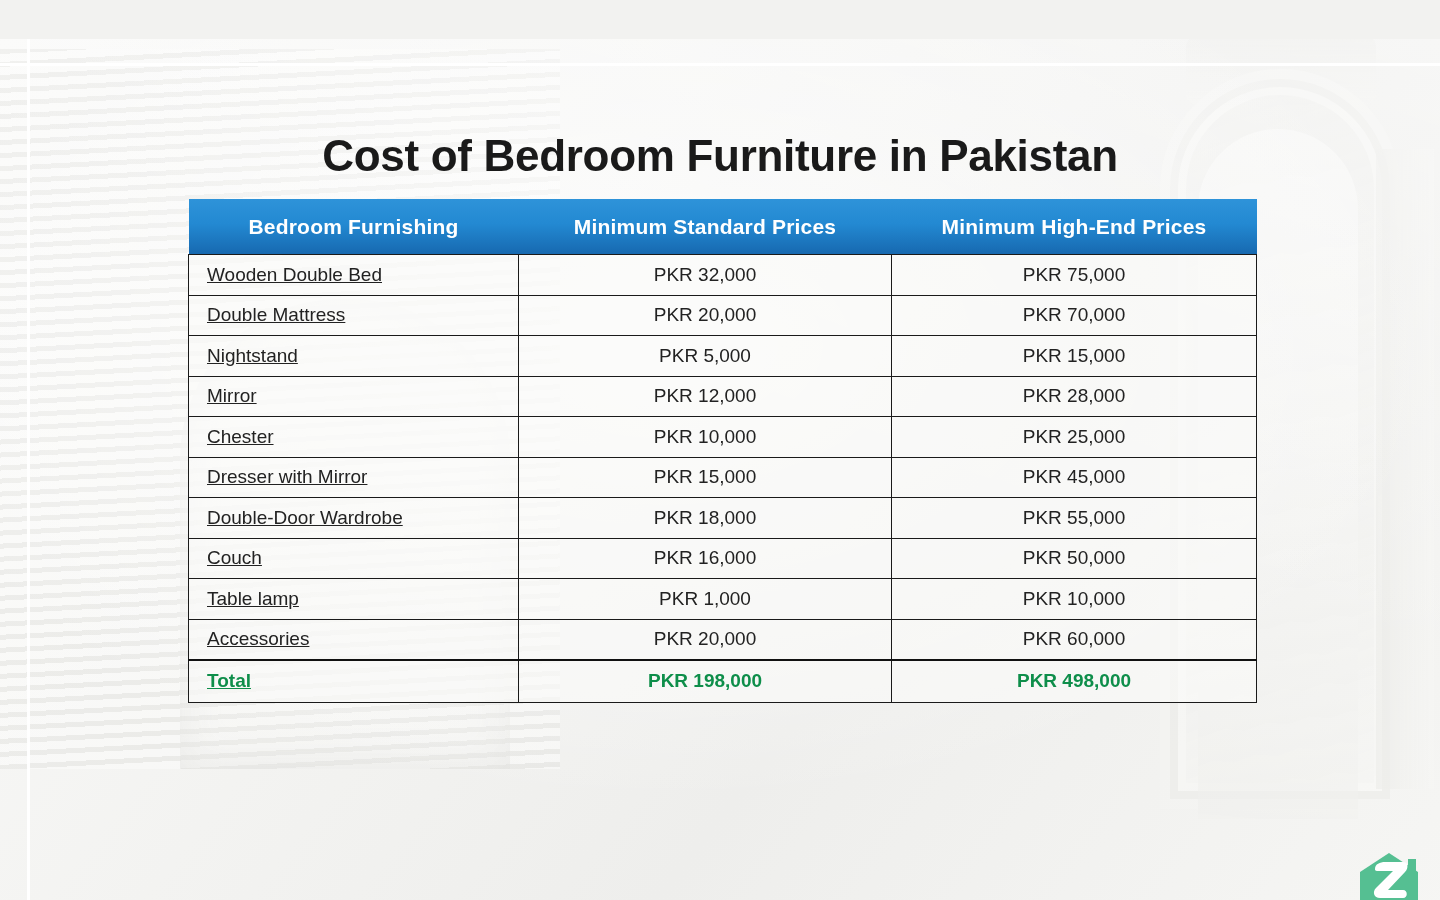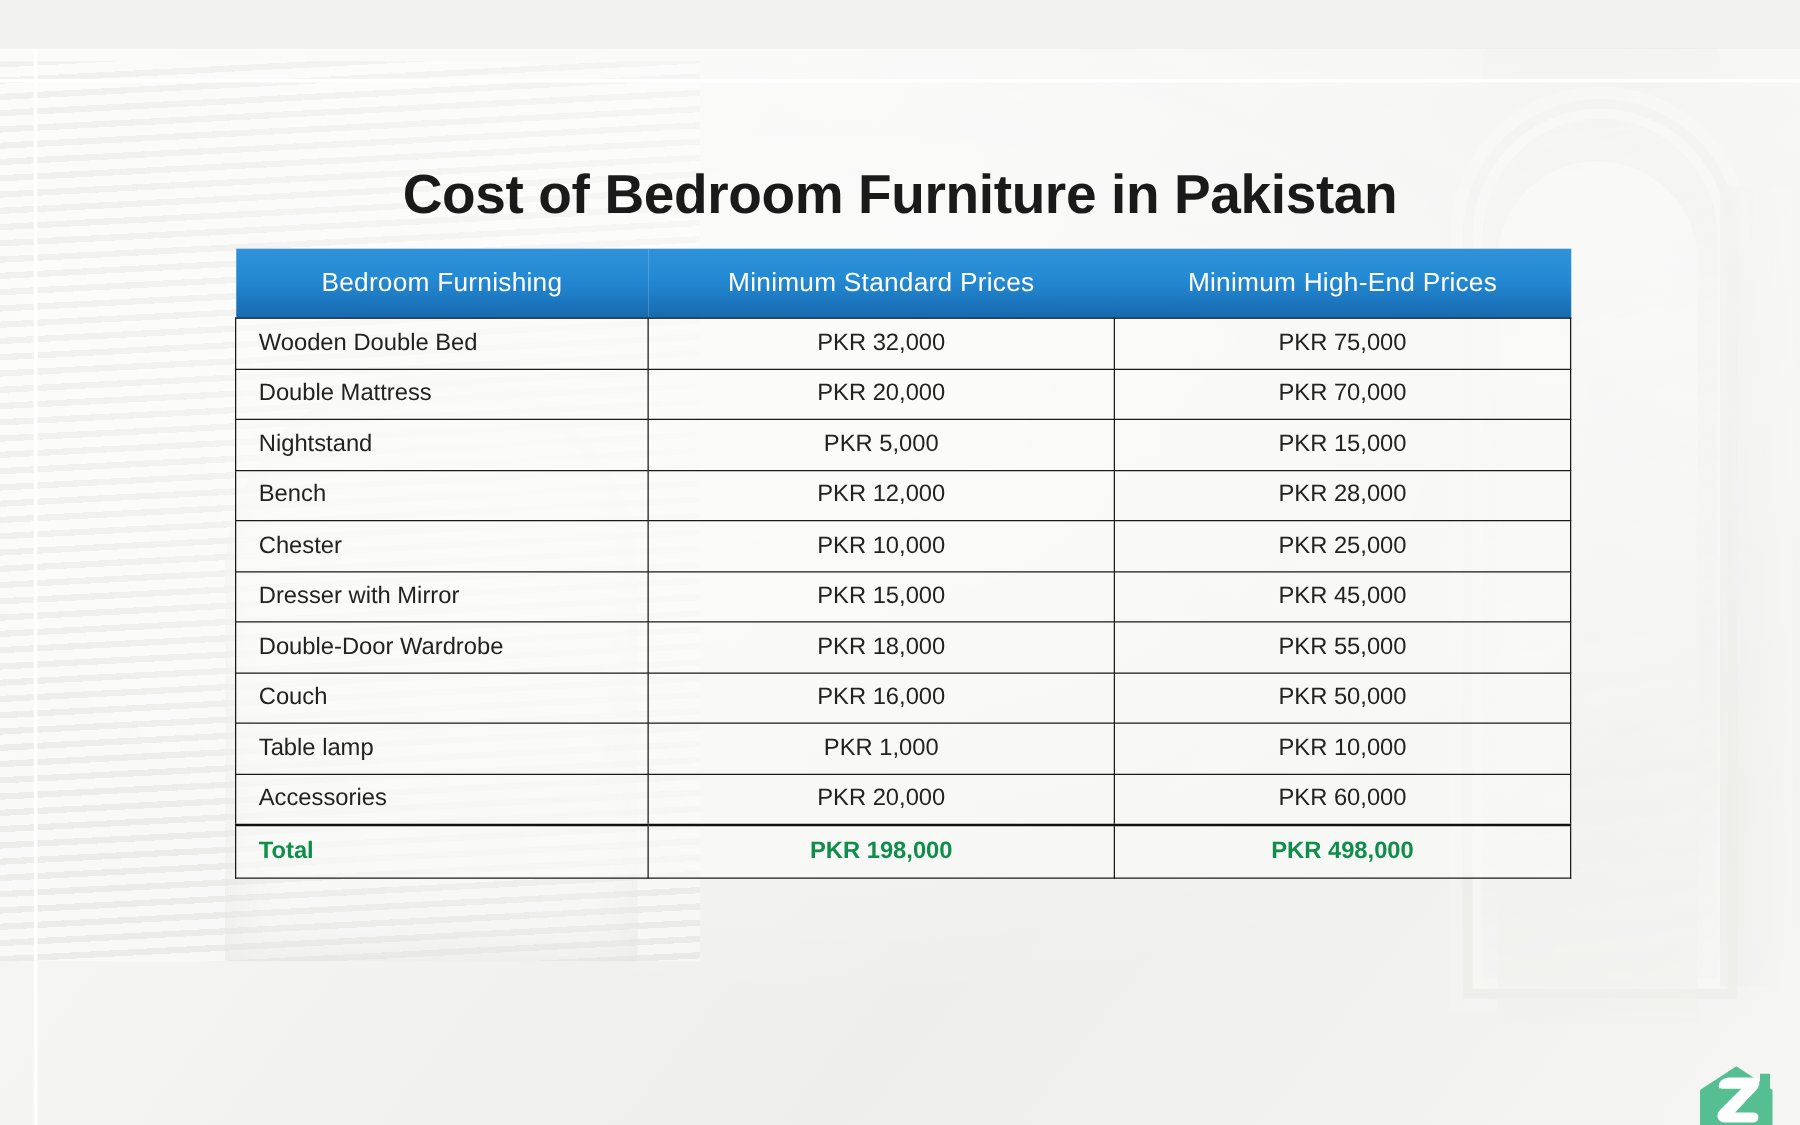--- a/index.html
+++ b/index.html
@@ -139,40 +139,41 @@
   }
   table.cost-table col.c-item  { width: 330px; }
   table.cost-table col.c-std   { width: 373px; }
   table.cost-table col.c-high  { width: 365px; }
 
   thead th {
     height: 53px;
     background: linear-gradient(180deg, #2e93d9 0%, #2389d2 45%, #1769b0 100%);
     color: #ffffff;
     font-size: 21px;
-    font-weight: normal;
+    font-weight: bold;
     letter-spacing: 0.2px;
     border: none;
     text-align: center;
     vertical-align: middle;
   }
   thead th.h-item { text-align: center; }
 
   tbody td {
     height: 40.5px;
     border: 1px solid #1a1a1a;
     font-size: 19px;
     color: #222222;
     background: rgba(250,250,249,0.62);
     vertical-align: middle;
     box-sizing: border-box;
   }
   tbody td.item {
     text-align: left;
     padding-left: 18px;
+    text-decoration: underline;
   }
   tbody td.price {
     text-align: center;
   }
   tbody tr.total-row td {
     height: 43px;
     font-weight: bold;
     color: #0e8e4a;
     border-top: 2px solid #111111;
   }
@@ -235,21 +236,21 @@
           <td class="item">Double Mattress</td>
           <td class="price">PKR 20,000</td>
           <td class="price">PKR 70,000</td>
         </tr>
         <tr>
           <td class="item">Nightstand</td>
           <td class="price">PKR 5,000</td>
           <td class="price">PKR 15,000</td>
         </tr>
         <tr>
-          <td class="item">Bench</td>
+          <td class="item">Mirror</td>
           <td class="price">PKR 12,000</td>
           <td class="price">PKR 28,000</td>
         </tr>
         <tr>
           <td class="item">Chester</td>
           <td class="price">PKR 10,000</td>
           <td class="price">PKR 25,000</td>
         </tr>
         <tr>
           <td class="item">Dresser with Mirror</td>

